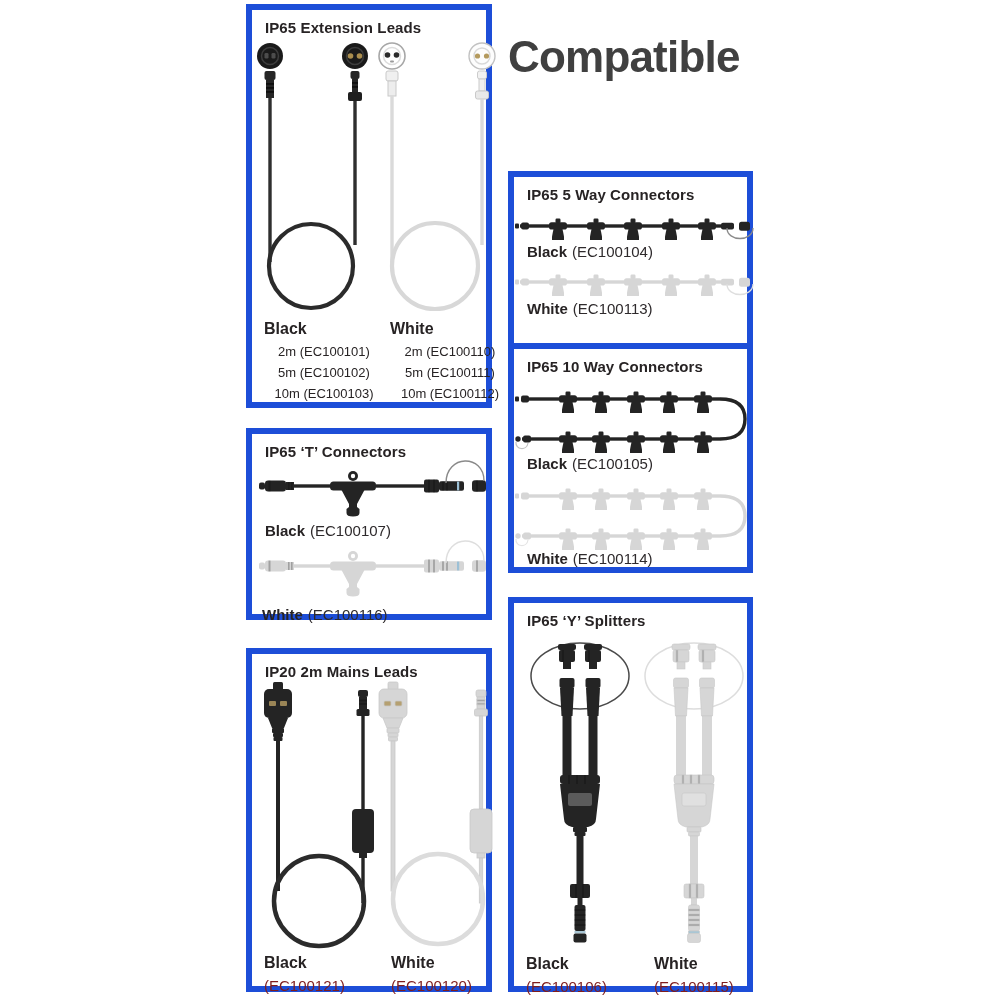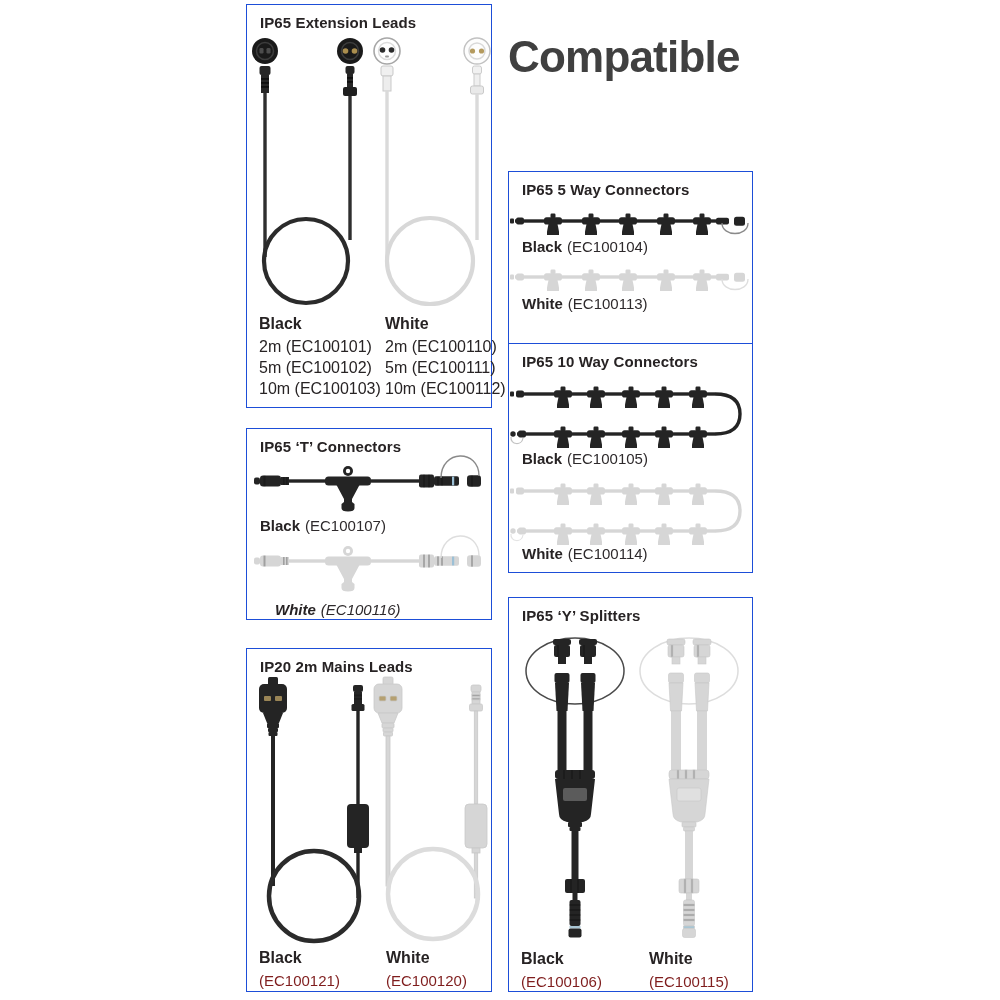--- a/index.html
+++ b/index.html
@@ -3,31 +3,31 @@
 <meta charset="utf-8">
 <style>
   * { margin:0; padding:0; box-sizing:border-box; }
   html,body { width:1000px; height:1000px; background:#ffffff;
     font-family:"Liberation Sans", sans-serif; color:#272324; }
   .page { position:relative; width:1000px; height:1000px; background:#fff; overflow:hidden; }
 
   .title-block { position:absolute; left:508px; top:34px;
     font-size:44px; font-weight:800; letter-spacing:-0.8px; line-height:1.06; color:#404040; }
 
-  .pbox { position:absolute; border:1px solid #1d4ed8; background:#fff; }
+  .pbox { position:absolute; border:6px solid #1d4ed8; background:#fff; }
   .box-title { position:absolute; left:13px; top:9px; font-size:15px; font-weight:700; letter-spacing:0.1px; color:#272324; white-space:nowrap; }
   .pbox > svg { position:absolute; left:0; top:0; }
 
   .code-line { position:absolute; font-size:15px; white-space:nowrap; }
   .code-line .nm { font-weight:700; }
   .code-line .cd { font-weight:400; margin-left:5px; color:#2e2a2c; }
 
   .col-list { position:absolute; width:120px; }
   .col-list .nm { font-size:16px; font-weight:700; margin-bottom:3px; }
-  .col-list .it { font-size:16px; line-height:21px; white-space:nowrap; }
+  .col-list .it { font-size:13px; line-height:21px; white-space:nowrap;text-align:center; }
 
   .stack-label { position:absolute; }
   .stack-label .nm { font-size:16px; font-weight:700; }
   .stack-label .cd { font-size:15px; font-weight:400; margin-top:5px; color:#7f1d1d; }
 
   
   .pb { fill:#242424; color:#8a8a8a; }
   .pw { fill:#d6d6d6; color:#dedede; }
 </style>
 </head>
@@ -300,21 +300,21 @@
       </g>
       <g class="pw">
         <use href="#tassy" x="0" y="132"></use>
         <path d="M 194,129 C 194,100 232,100 232,127" fill="none" stroke="currentColor" stroke-width="1.4"></path>
       </g>
     </svg>
     <div class="box-title">IP65 ‘T’ Connectors</div>
     <div class="code-line" style="left:13px; top:88px;">
       <span class="nm">Black</span><span class="cd">(EC100107)</span>
     </div>
-    <div class="code-line" style="left:28px; top:172px;font-style:italic;">
+    <div class="code-line" style="left:10px; top:172px;">
       <span class="nm">White</span><span class="cd">(EC100116)</span>
     </div>
   </div>
 
   <div class="pbox" style="left:246px; top:648px; width:246px; height:344px;">
     <svg width="244" height="342" viewBox="0 0 244 342">
       <g>
         <g class="pb" fill="#1f1f1f">
           <use href="#plug" x="26" y="28"></use>
           <use href="#mconn" x="111" y="36"></use>

